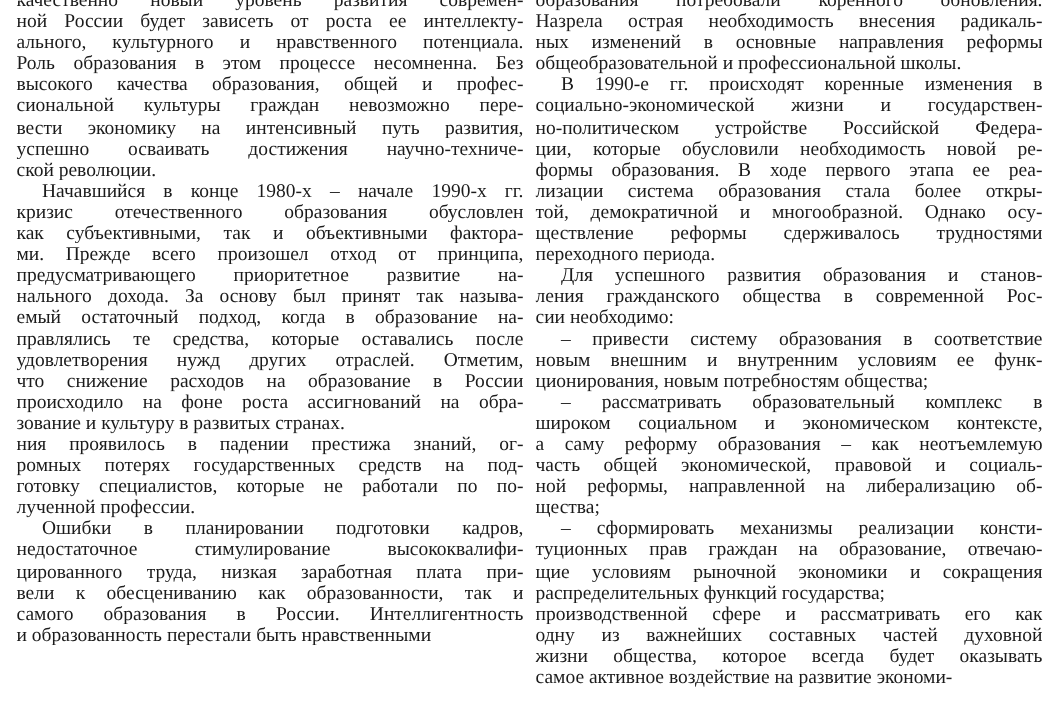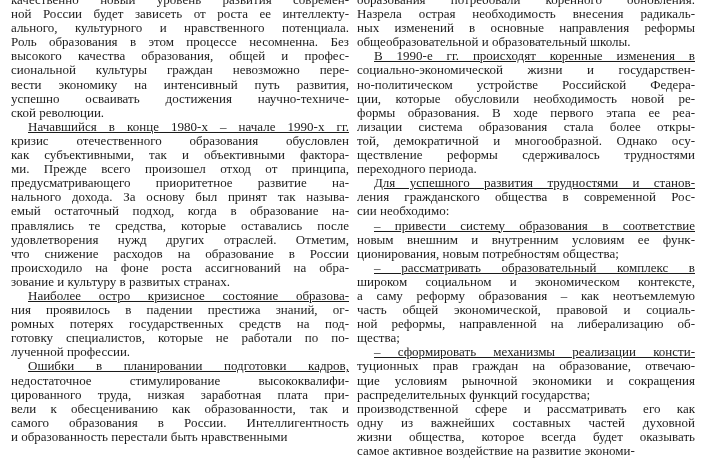--- a/index.html
+++ b/index.html
@@ -36,21 +36,20 @@
     -moz-text-align-last: justify;
     white-space: nowrap;
     overflow: hidden;
   }
   .line.last {
     text-align-last: left;
     -moz-text-align-last: left;
   }
   .line.indent {
     text-indent: 17px;
-    text-decoration: underline;
   }
 </style>
 </head>
 <body>
 
 <div id="page">
     <div class="column left">
       <div class="paragraph">
         <div class="line">качественно новый уровень развития современ-</div>
         <div class="line">ной России будет зависеть от роста ее интеллекту-</div>
@@ -70,55 +69,54 @@
         <div class="line">предусматривающего приоритетное развитие на-</div>
         <div class="line">нального дохода. За основу был принят так называ-</div>
         <div class="line">емый остаточный подход, когда в образование на-</div>
         <div class="line">правлялись те средства, которые оставались после</div>
         <div class="line">удовлетворения нужд других отраслей. Отметим,</div>
         <div class="line">что снижение расходов на образование в России</div>
         <div class="line">происходило на фоне роста ассигнований на обра-</div>
         <div class="line last">зование и культуру в развитых странах.</div>
       </div>
       <div class="paragraph">
-        <div class="line indent">Наиболее остро кризисное состояние образова-</div>
         <div class="line">ния проявилось в падении престижа знаний, ог-</div>
         <div class="line">ромных потерях государственных средств на под-</div>
         <div class="line">готовку специалистов, которые не работали по по-</div>
         <div class="line last">лученной профессии.</div>
       </div>
       <div class="paragraph">
         <div class="line indent">Ошибки в планировании подготовки кадров,</div>
         <div class="line">недостаточное стимулирование высококвалифи-</div>
         <div class="line">цированного труда, низкая заработная плата при-</div>
         <div class="line">вели к обесцениванию как образованности, так и</div>
         <div class="line">самого образования в России. Интеллигентность</div>
         <div class="line last">и образованность перестали быть нравственными</div>
       </div>
     </div>
     <div class="column right">
       <div class="paragraph">
         <div class="line">образования потребовали коренного обновления.</div>
         <div class="line">Назрела острая необходимость внесения радикаль-</div>
         <div class="line">ных изменений в основные направления реформы</div>
-        <div class="line last">общеобразовательной и образовательный школы.</div>
+        <div class="line last">общеобразовательной и профессиональной школы.</div>
       </div>
       <div class="paragraph">
         <div class="line indent">В 1990-е гг. происходят коренные изменения в</div>
         <div class="line">социально-экономической жизни и государствен-</div>
         <div class="line">но-политическом устройстве Российской Федера-</div>
         <div class="line">ции, которые обусловили необходимость новой ре-</div>
         <div class="line">формы образования. В ходе первого этапа ее реа-</div>
         <div class="line">лизации система образования стала более откры-</div>
         <div class="line">той, демократичной и многообразной. Однако осу-</div>
         <div class="line">ществление реформы сдерживалось трудностями</div>
         <div class="line last">переходного периода.</div>
       </div>
       <div class="paragraph">
-        <div class="line indent">Для успешного развития трудностями и станов-</div>
+        <div class="line indent">Для успешного развития образования и станов-</div>
         <div class="line">ления гражданского общества в современной Рос-</div>
         <div class="line last">сии необходимо:</div>
       </div>
       <div class="paragraph">
         <div class="line indent">– привести систему образования в соответствие</div>
         <div class="line">новым внешним и внутренним условиям ее функ-</div>
         <div class="line last">ционирования, новым потребностям общества;</div>
       </div>
       <div class="paragraph">
         <div class="line indent">– рассматривать образовательный комплекс в</div>

